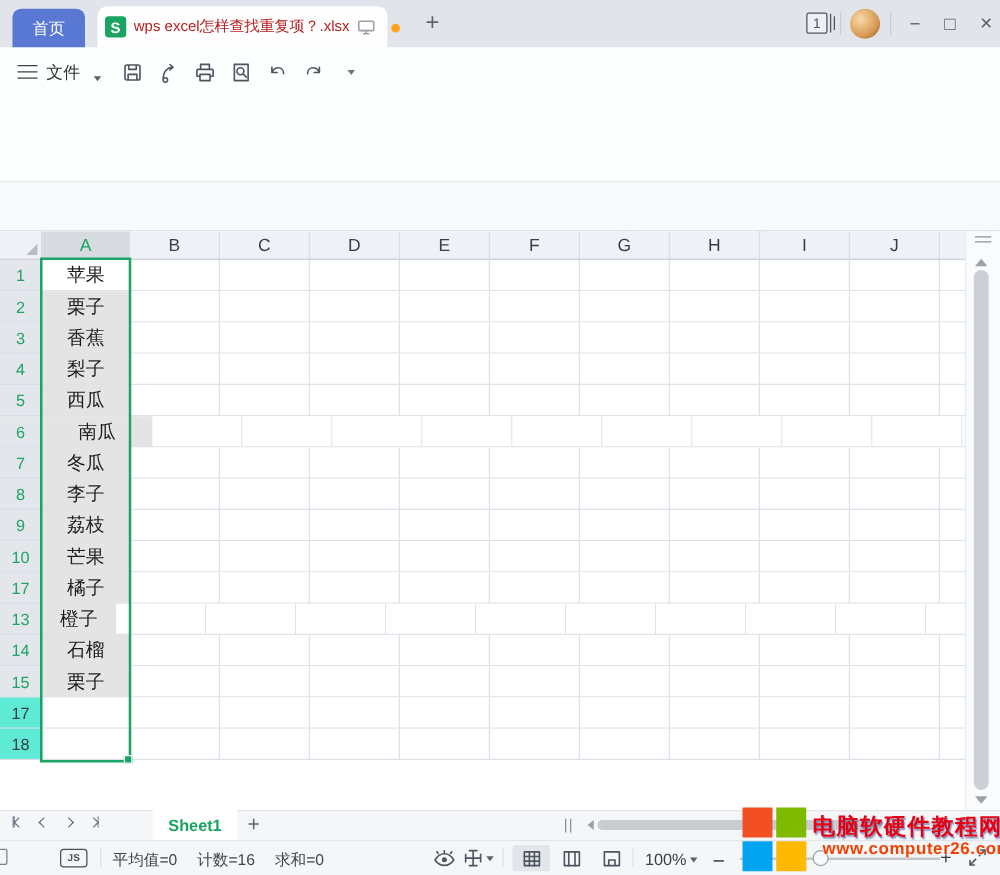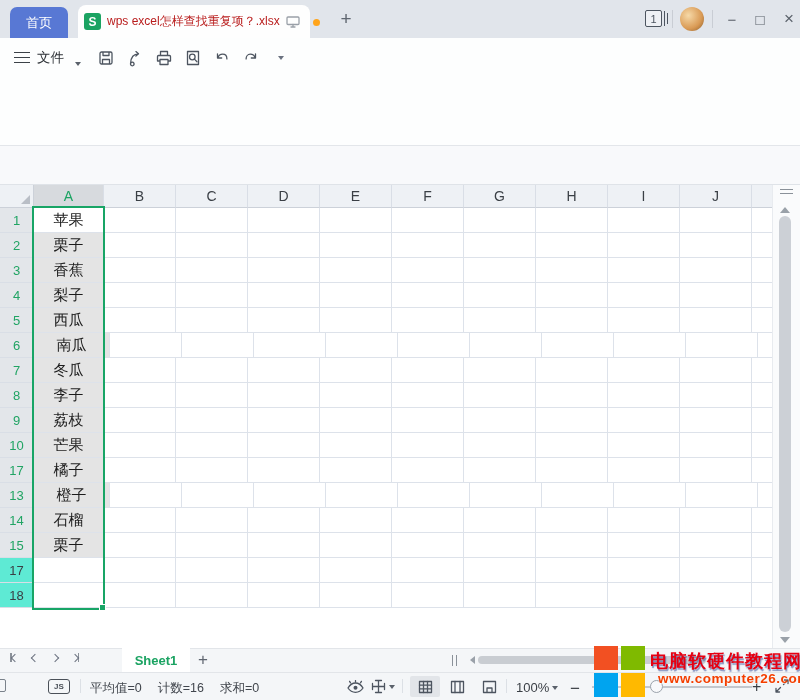--- a/index.html
+++ b/index.html
@@ -530,21 +530,21 @@
         <div class="cell" style="width: 72px;"></div>
         <div class="cell" style="width: 72px;"></div>
         <div class="cell" style="width: 72px;"></div>
         <div class="cell" style="width: 72px;"></div>
         <div class="cell" style="width: 72px;"></div>
         <div class="cell" style="width: 72px;"></div>
         <div class="cell fill"></div>
       </div>
       <div class="grow">
         <div class="rowh sel">6</div>
-        <div class="cell selc" style="width: 76px;">南瓜</div>
+        <div class="cell selc" style="width: 88px;">南瓜</div>
         <div class="cell" style="width: 72px;"></div>
         <div class="cell" style="width: 72px;"></div>
         <div class="cell" style="width: 72px;"></div>
         <div class="cell" style="width: 72px;"></div>
         <div class="cell" style="width: 72px;"></div>
         <div class="cell" style="width: 72px;"></div>
         <div class="cell" style="width: 72px;"></div>
         <div class="cell" style="width: 72px;"></div>
         <div class="cell" style="width: 72px;"></div>
         <div class="cell fill"></div>
@@ -614,21 +614,21 @@
         <div class="cell" style="width: 72px;"></div>
         <div class="cell" style="width: 72px;"></div>
         <div class="cell" style="width: 72px;"></div>
         <div class="cell" style="width: 72px;"></div>
         <div class="cell" style="width: 72px;"></div>
         <div class="cell" style="width: 72px;"></div>
         <div class="cell fill"></div>
       </div>
       <div class="grow">
         <div class="rowh sel">13</div>
-        <div class="cell selc" style="width: 76px;">橙子</div>
+        <div class="cell selc" style="width: 59px;">橙子</div>
         <div class="cell" style="width: 72px;"></div>
         <div class="cell" style="width: 72px;"></div>
         <div class="cell" style="width: 72px;"></div>
         <div class="cell" style="width: 72px;"></div>
         <div class="cell" style="width: 72px;"></div>
         <div class="cell" style="width: 72px;"></div>
         <div class="cell" style="width: 72px;"></div>
         <div class="cell" style="width: 72px;"></div>
         <div class="cell" style="width: 72px;"></div>
         <div class="cell fill"></div>

